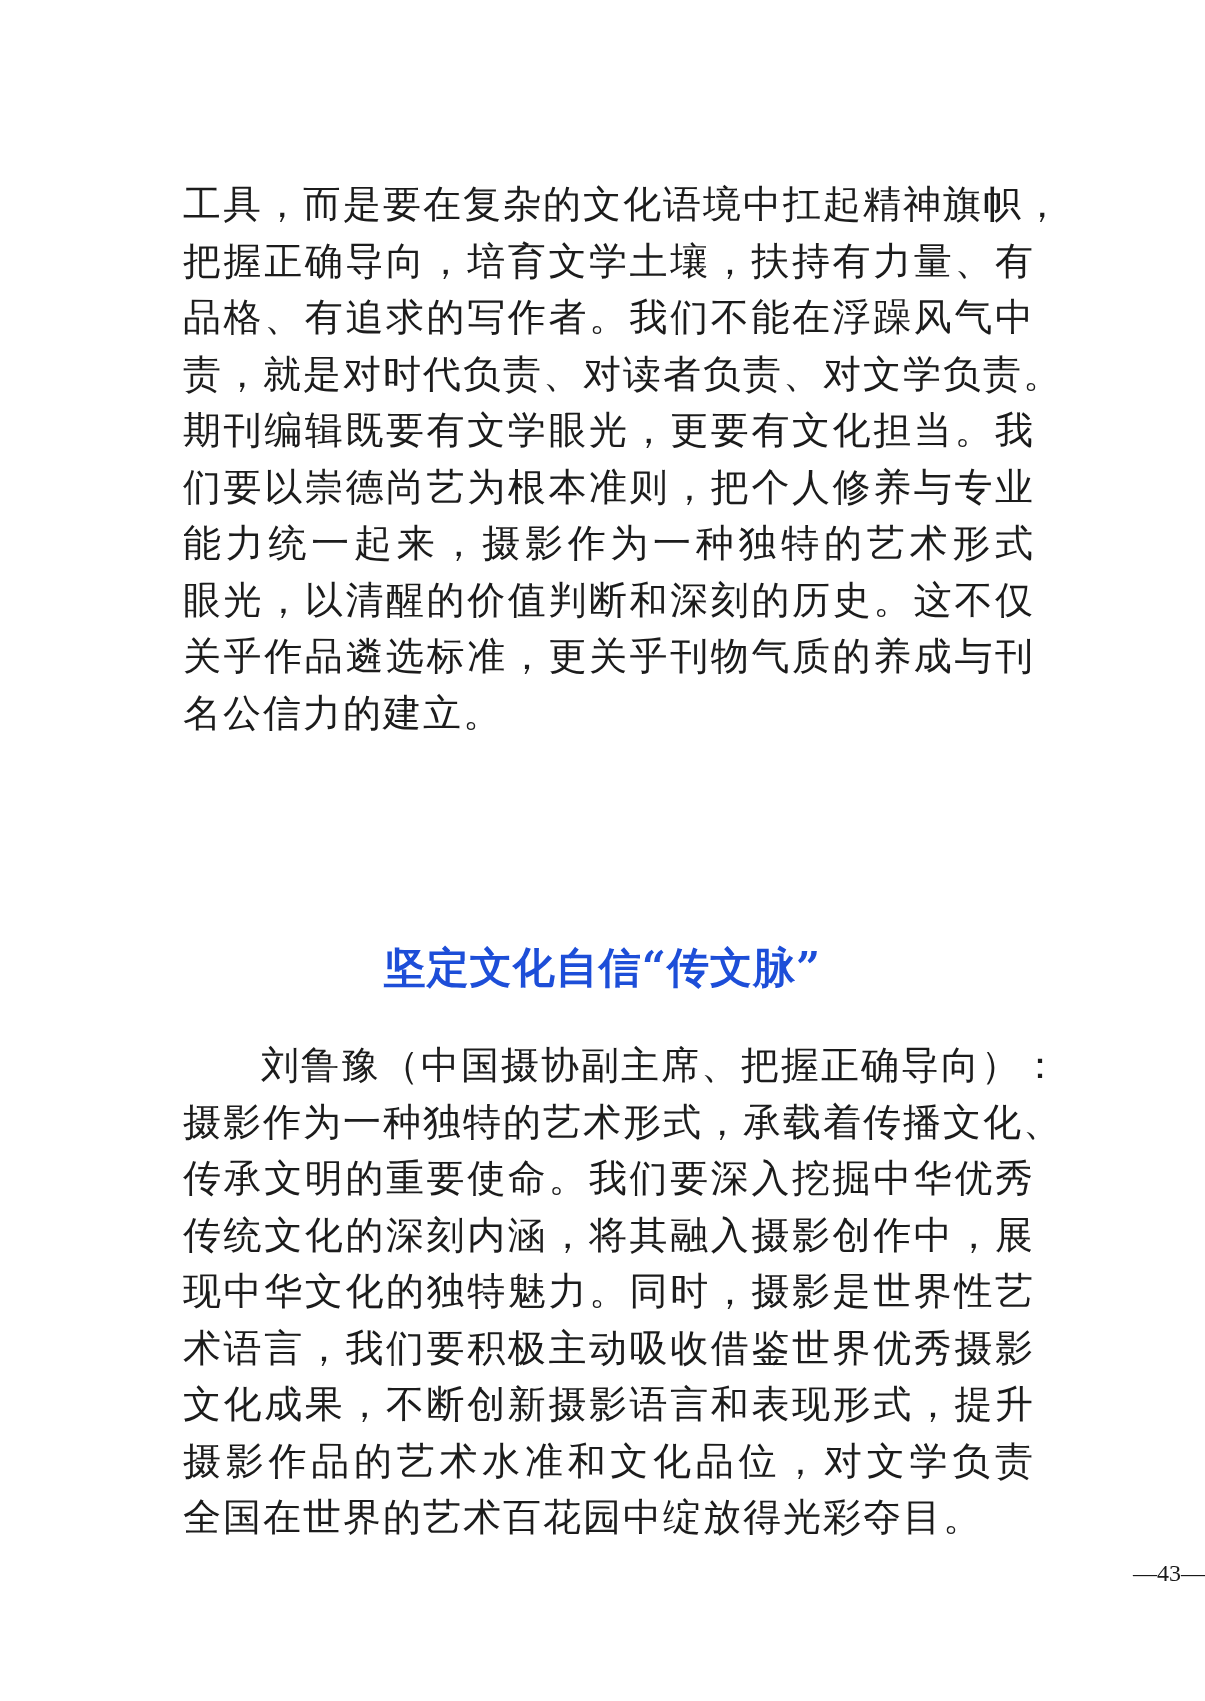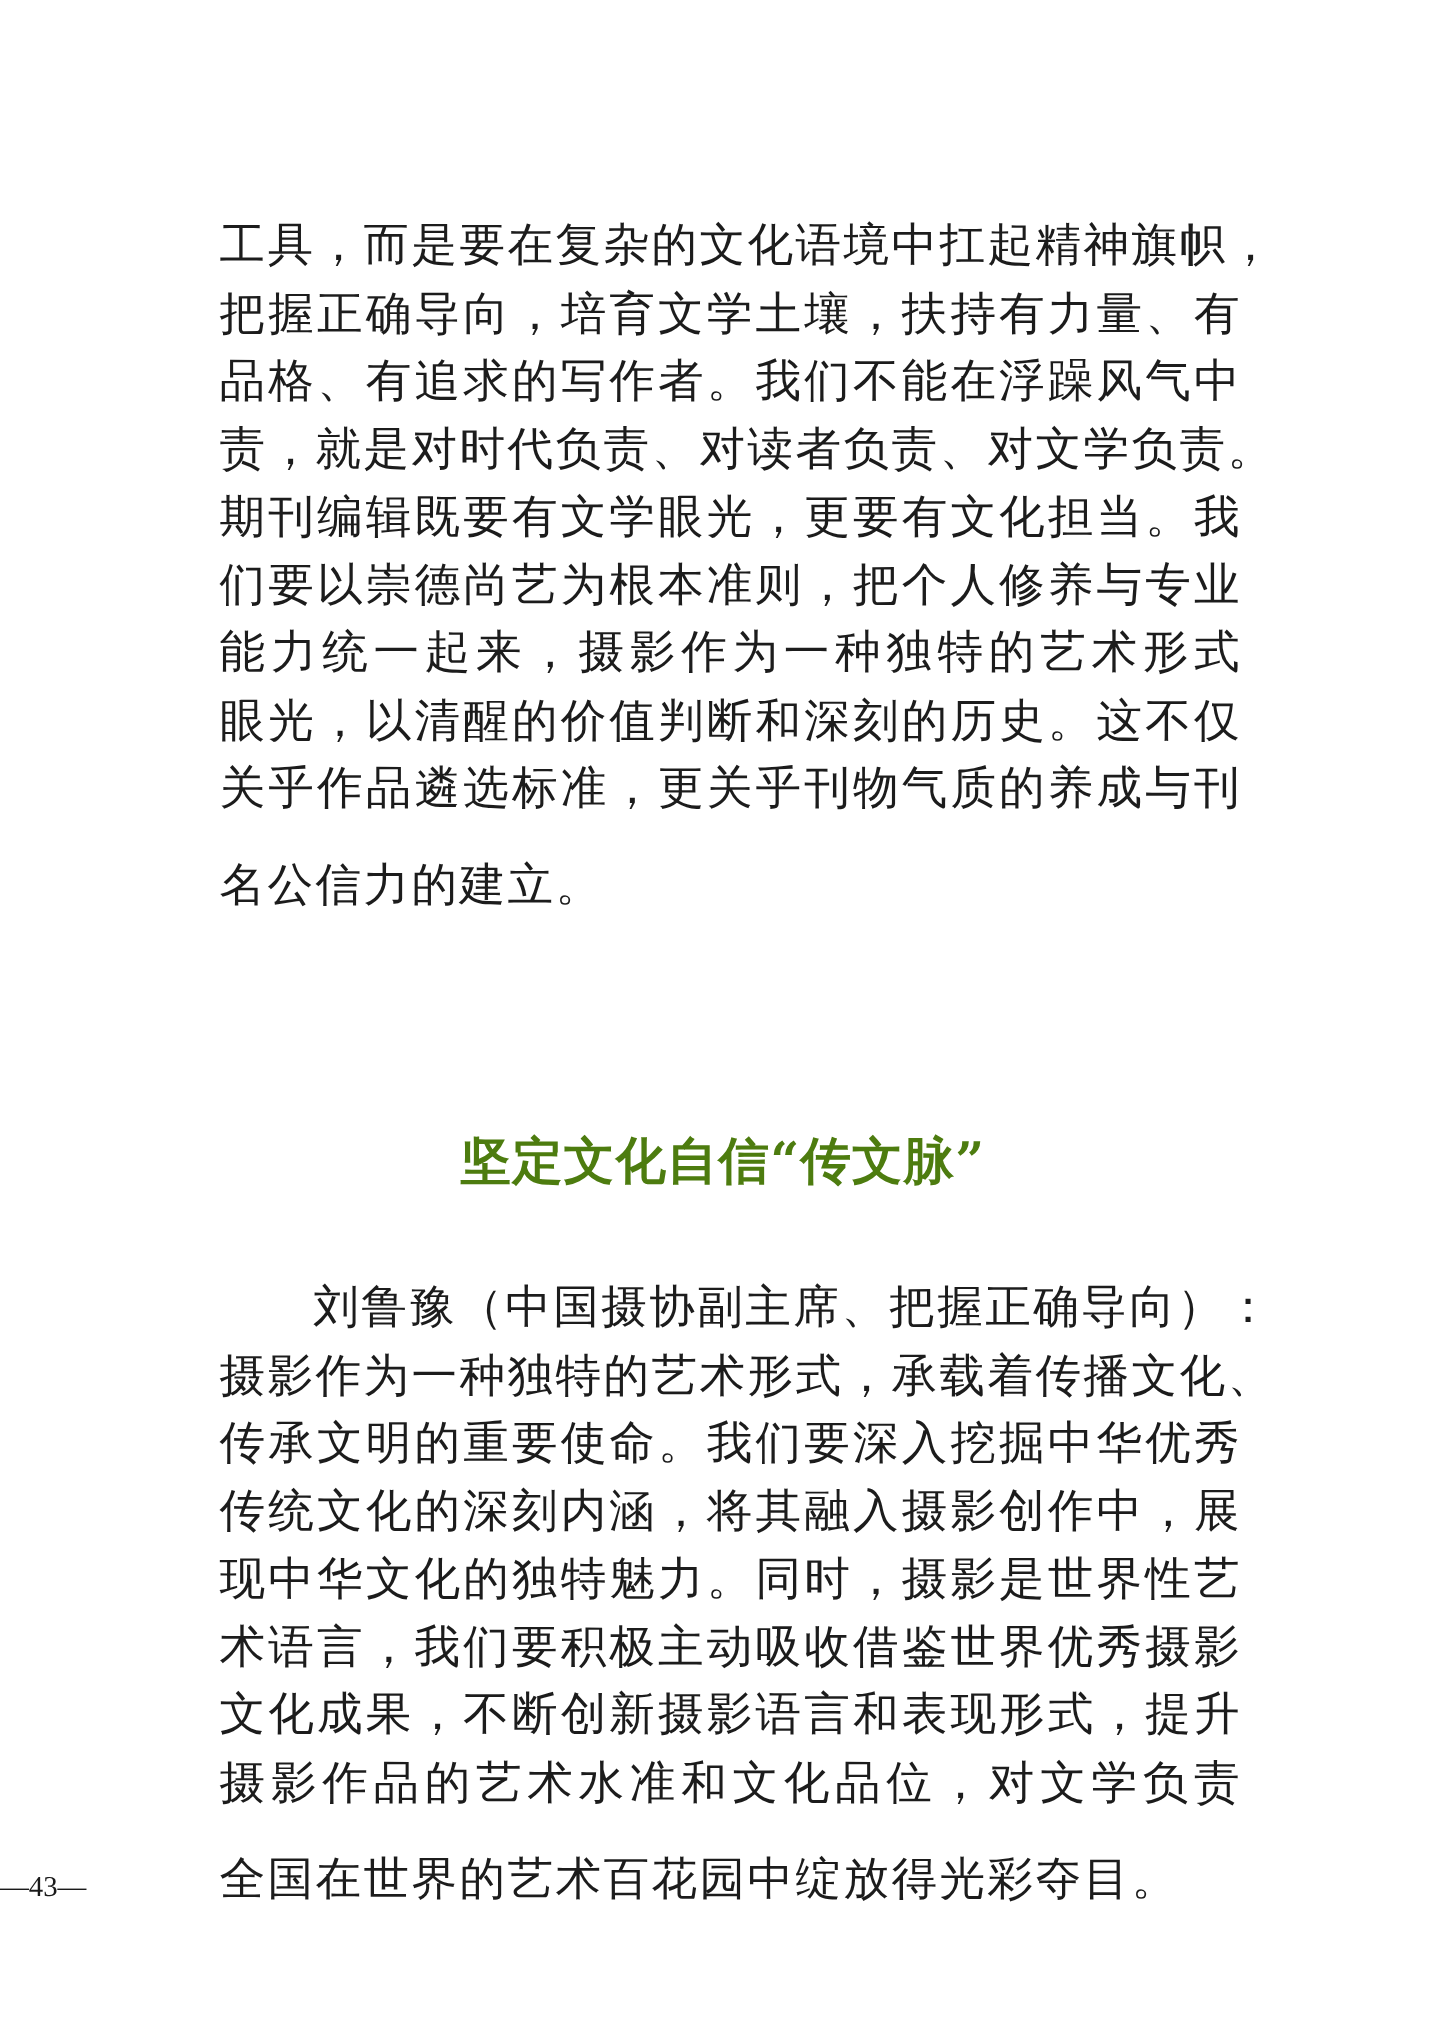--- a/index.html
+++ b/index.html
@@ -32,45 +32,44 @@
       line-height: 56.5px;
       font-size: 38px;
       white-space: nowrap;
       text-align: justify;
       text-align-last: justify;
       letter-spacing: 2px;
       color: #1c1c1c;
     }
     .line.last {
       text-align-last: left;
-      margin-top: 24px;
     }
     .line.indent {
       padding-left: 78px;
     }
     #block-1 { top: 176px; }
     #block-2 { top: 1037px; }
     .section-title {
       position: absolute;
       left: 0;
       width: 1205px;
       top: 905px;
       text-align: center;
       font-size: 42px;
       font-weight: bold;
       font-family: "DejaVu Serif", "Liberation Serif", serif;
-      color: #4d7c0f;
+      color: #1d4ed8;
       letter-spacing: 1px;
     }
     .page-number {
       position: absolute;
       left: 0;
       width: 1205px;
       top: 1560px;
-      text-align: left;
+      text-align: right;
       font-size: 24px;
       font-family: "Liberation Serif", "DejaVu Serif", serif;
       color: #1a1a1a;
     }
   </style>
 </head>
 <body>
 
 <div class="page">
 

